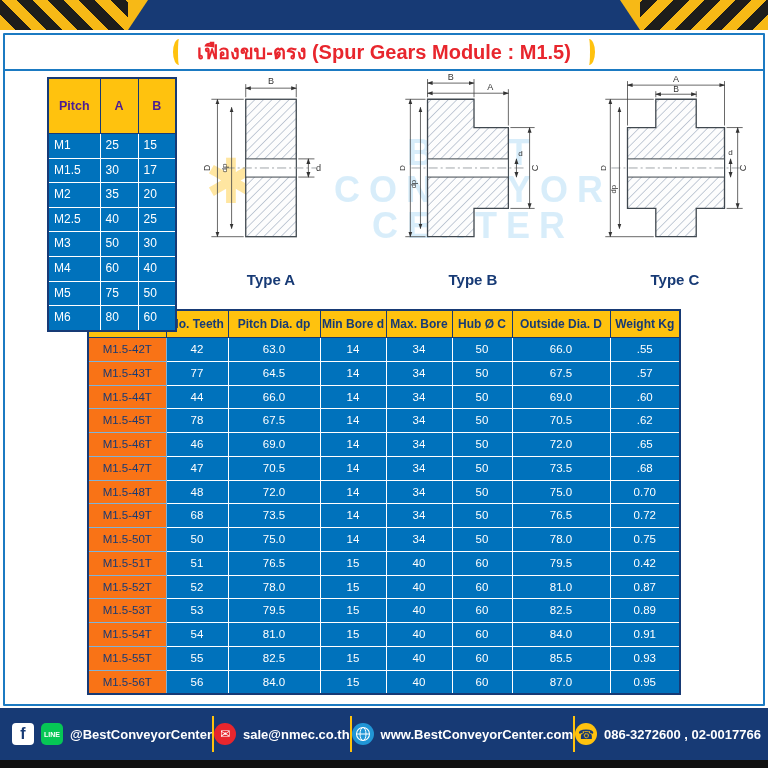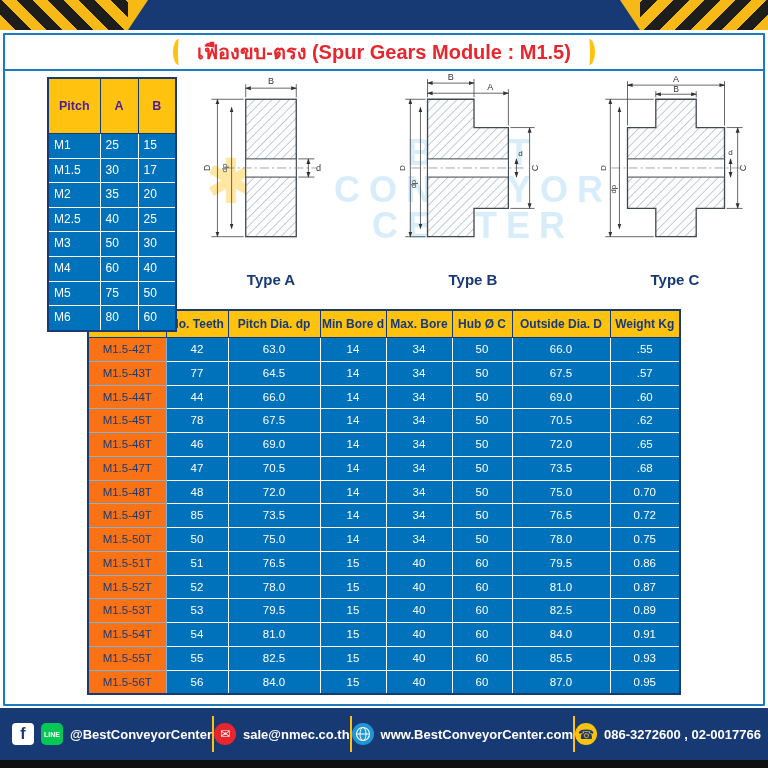--- a/index.html
+++ b/index.html
@@ -369,21 +369,21 @@
               <td>48</td>
               <td>72.0</td>
               <td>14</td>
               <td>34</td>
               <td>50</td>
               <td>75.0</td>
               <td>0.70</td>
             </tr>
             <tr>
               <td>M1.5-49T</td>
-              <td>85</td>
+              <td>68</td>
               <td>73.5</td>
               <td>14</td>
               <td>34</td>
               <td>50</td>
               <td>76.5</td>
               <td>0.72</td>
             </tr>
             <tr>
               <td>M1.5-50T</td>
               <td>50</td>
@@ -395,21 +395,21 @@
               <td>0.75</td>
             </tr>
             <tr>
               <td>M1.5-51T</td>
               <td>51</td>
               <td>76.5</td>
               <td>15</td>
               <td>40</td>
               <td>60</td>
               <td>79.5</td>
-              <td>0.86</td>
+              <td>0.42</td>
             </tr>
             <tr>
               <td>M1.5-52T</td>
               <td>52</td>
               <td>78.0</td>
               <td>15</td>
               <td>40</td>
               <td>60</td>
               <td>81.0</td>
               <td>0.87</td>

